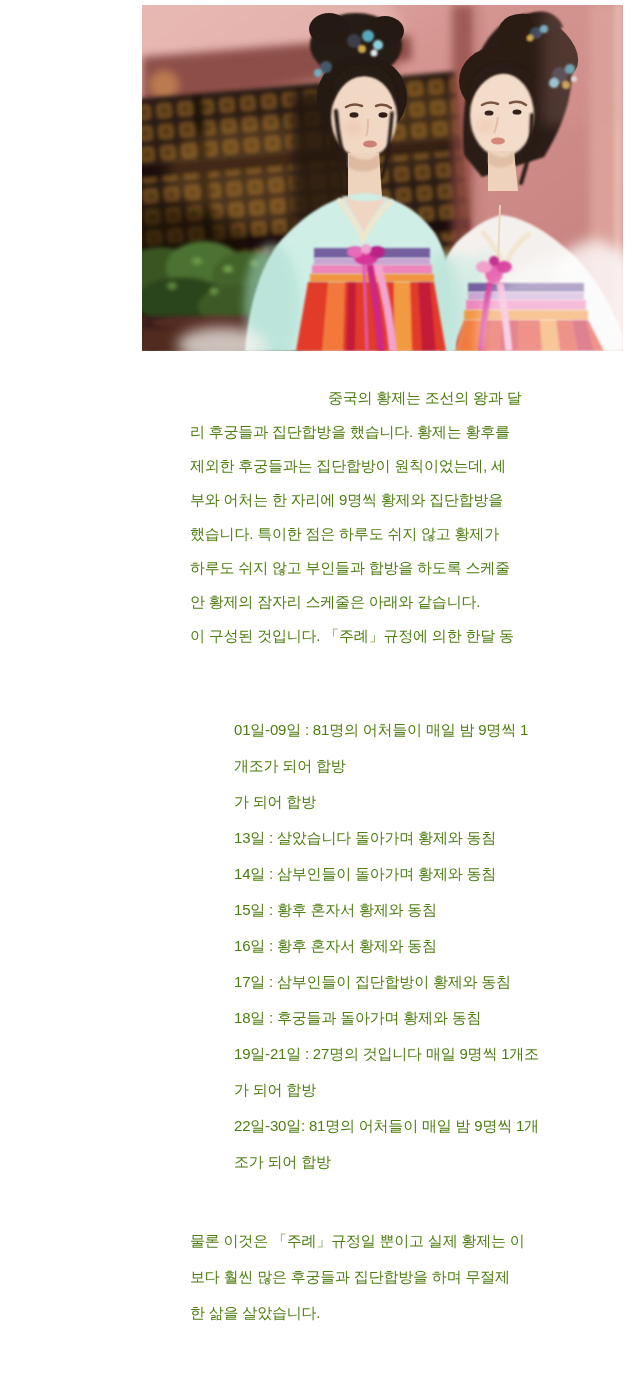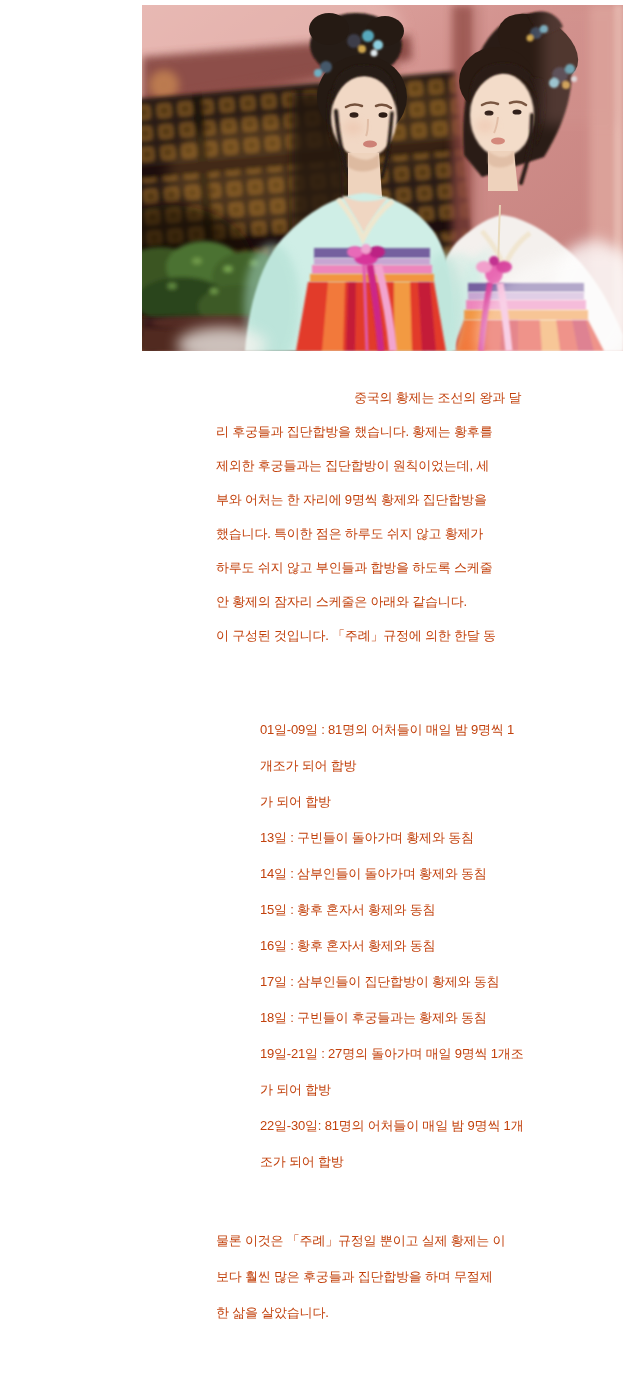--- a/index.html
+++ b/index.html
@@ -10,23 +10,23 @@
     font-family: "Liberation Sans", "DejaVu Sans", sans-serif;
     overflow: hidden;
   }
   .photo-frame {
     position: absolute; left: 142px; top: 5px;
     width: 481px; height: 346px;
     margin: 0; overflow: hidden; background: #cf8e8b;
   }
   .photo-frame svg { display: block; width: 100%; height: 100%; }
   .article {
-    position: absolute; left: 216px; top: 381px;
-    color: #c2410c;
-    font-size: 13px;
+    position: absolute; left: 190px; top: 381px;
+    color: #4d7c0f;
+    font-size: 15px;
     letter-spacing: -0.2px;
   }
   .para { margin: 0; padding: 0; }
   .line { white-space: nowrap; }
   .para.intro .line { line-height: 34px; }
   .para.intro .line:first-child { padding-left: 138px; }
   .para.schedule { margin-top: 59px; }
   .para.schedule .line { line-height: 36px; margin-left: 44px; }
   .para.outro { margin-top: 43px; }
   .para.outro .line { line-height: 36px; }
@@ -241,27 +241,27 @@
       <div class="line">부와 어처는 한 자리에 9명씩 황제와 집단합방을</div>
       <div class="line">했습니다. 특이한 점은 하루도 쉬지 않고 황제가</div>
       <div class="line">하루도 쉬지 않고 부인들과 합방을 하도록 스케줄</div>
       <div class="line">안 황제의 잠자리 스케줄은 아래와 같습니다.</div>
       <div class="line">이 구성된 것입니다. 「주례」규정에 의한 한달 동</div>
     </div>
   <div class="para schedule">
       <div class="line">01일-09일 : 81명의 어처들이 매일 밤 9명씩 1</div>
       <div class="line">개조가 되어 합방</div>
       <div class="line">가 되어 합방</div>
-      <div class="line">13일 : 구빈들이 돌아가며 황제와 동침</div>
+      <div class="line">13일 : 살았습니다 돌아가며 황제와 동침</div>
       <div class="line">14일 : 삼부인들이 돌아가며 황제와 동침</div>
       <div class="line">15일 : 황후 혼자서 황제와 동침</div>
       <div class="line">16일 : 황후 혼자서 황제와 동침</div>
       <div class="line">17일 : 삼부인들이 집단합방이 황제와 동침</div>
-      <div class="line">18일 : 구빈들이 후궁들과는 황제와 동침</div>
-      <div class="line">19일-21일 : 27명의 돌아가며 매일 9명씩 1개조</div>
+      <div class="line">18일 : 후궁들과 돌아가며 황제와 동침</div>
+      <div class="line">19일-21일 : 27명의 것입니다 매일 9명씩 1개조</div>
       <div class="line">가 되어 합방</div>
       <div class="line">22일-30일: 81명의 어처들이 매일 밤 9명씩 1개</div>
       <div class="line">조가 되어 합방</div>
     </div>
   <div class="para outro">
       <div class="line">물론 이것은 「주례」규정일 뿐이고 실제 황제는 이</div>
       <div class="line">보다 훨씬 많은 후궁들과 집단합방을 하며 무절제</div>
       <div class="line">한 삶을 살았습니다.</div>
     </div>
 </article>

